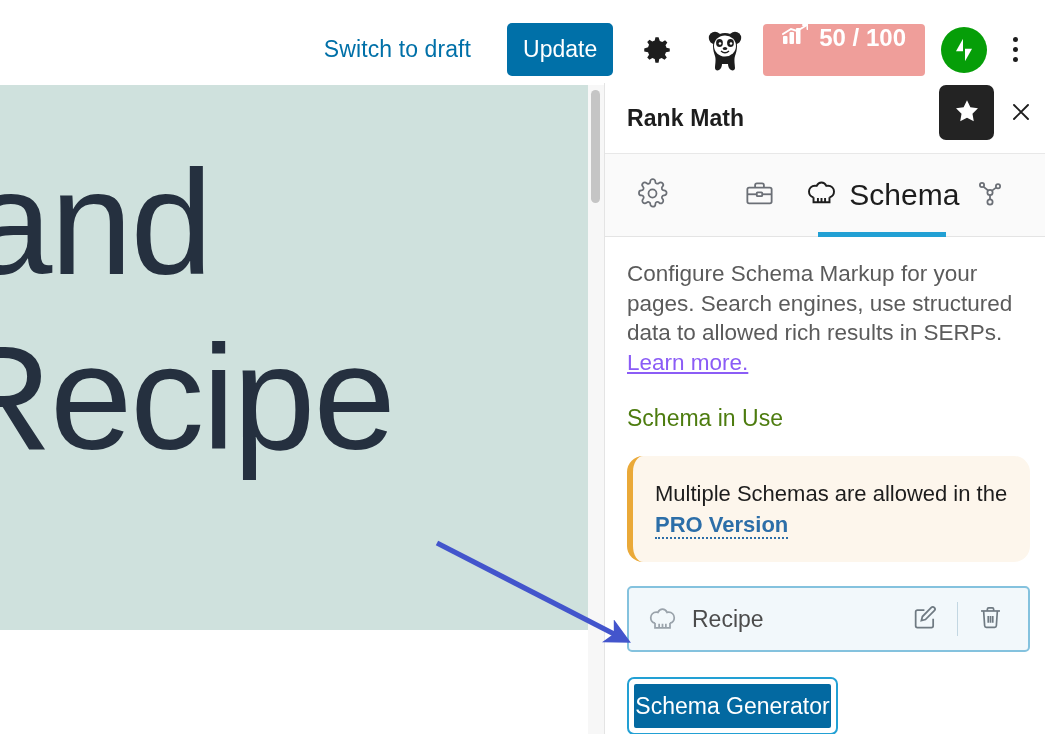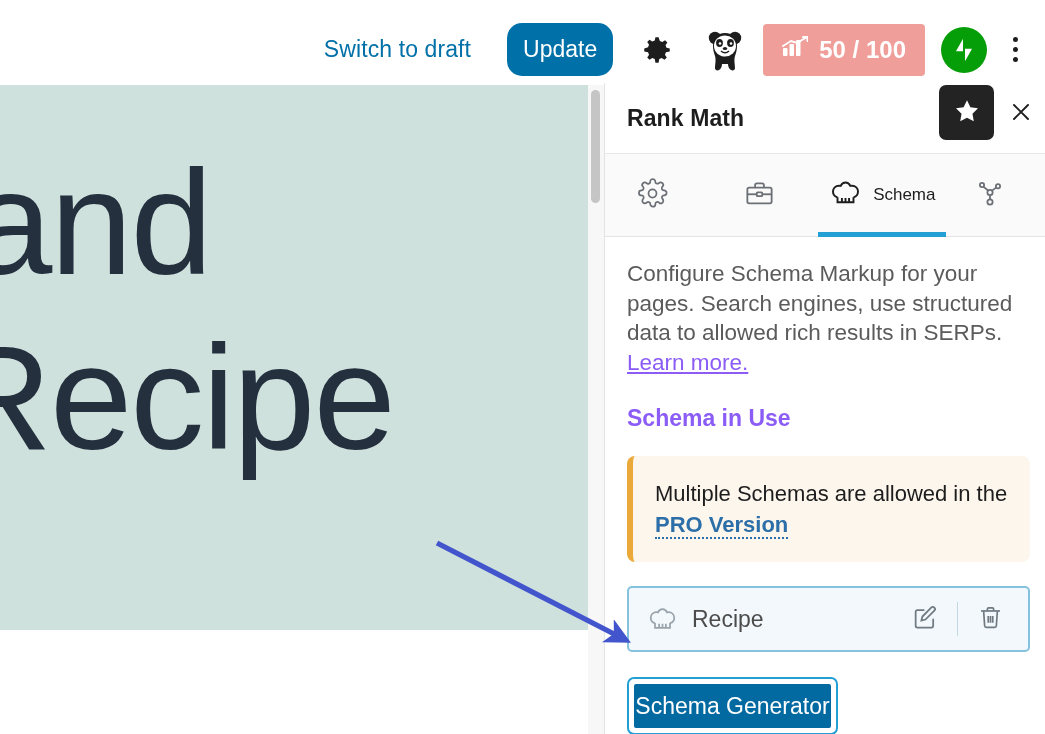--- a/index.html
+++ b/index.html
@@ -49,21 +49,21 @@
     font-family: "Liberation Sans", sans-serif;
   }
   .tb-link.sw { margin-right: 36px; }
   .tb-link.pv { margin-right: 27px; }
   .tb-update {
     background: #0070a8;
     color: #ffffff;
     font-size: 23px;
     font-weight: 400;
     border: none;
-    border-radius: 15px;
+    border-radius: 5px;
     padding: 0 16px;
     height: 53px;
     line-height: 53px;
     cursor: pointer;
     font-family: "Liberation Sans", sans-serif;
     margin-right: 26px;
   }
   .tb-icon {
     display: flex;
     align-items: center;
@@ -72,21 +72,20 @@
   }
   .tb-gear { width: 36px; height: 36px; margin-right: 30px; }
   .tb-panda { width: 40px; height: 44px; margin-right: 18px; }
 
   .seo-badge {
     background: #ef9e9a;
     color: #ffffff;
     height: 52px;
     border-radius: 4px;
     display: flex;
-    align-items: center;
     gap: 11px;
     padding: 0 19px;
     font-size: 24px;
     font-weight: bold;
     cursor: pointer;
     margin-right: 16px;
     box-sizing: border-box;
   }
   .jetpack {
     width: 46px; height: 46px;
@@ -204,21 +203,21 @@
     gap: 11px;
     cursor: pointer;
     position: relative;
     box-sizing: border-box;
   }
   .tab-t1 { width: 107px; }
   .tab-t2 { width: 107px; }
   .tab-t3 { width: 128px; flex: 0 0 auto; padding: 0 8px;}
   .tab-t4 { width: 99px; }
   .tab-label {
-    font-size: 17px;
+    font-size: 30px;
     color: #1d1d1d;
     font-weight: 400;
     white-space: nowrap;
   }
   .tab.active::after {
     content: "";
     position: absolute;
     left: 0; right: 0; bottom: 0;
     height: 5px;
     background: #22a0d4;
@@ -236,30 +235,30 @@
     letter-spacing: 0;
     margin: 0 0 28px 0;
     max-width: 396px;
   }
   .intro a {
     color: #8b5cf6;
     text-decoration: underline;
   }
   .section-title {
     font-size: 23px;
-    font-weight: bold;
-    color: #8b5cf6;
+    font-weight: normal;
+    color: #4d7c0f;
     margin: 0 0 24px 0;
   }
 
   
   .notice {
     background: #fdf6ec;
     border-left: 6px solid #eaa938;
-    border-radius: 8px;
+    border-radius: 16px;
     padding: 22px 20px 22px 22px;
     box-sizing: border-box;
     width: 403px;
     margin-bottom: 24px;
   }
   .notice-text {
     font-size: 22px;
     line-height: 31px;
     color: #1d1d1d;
   }

